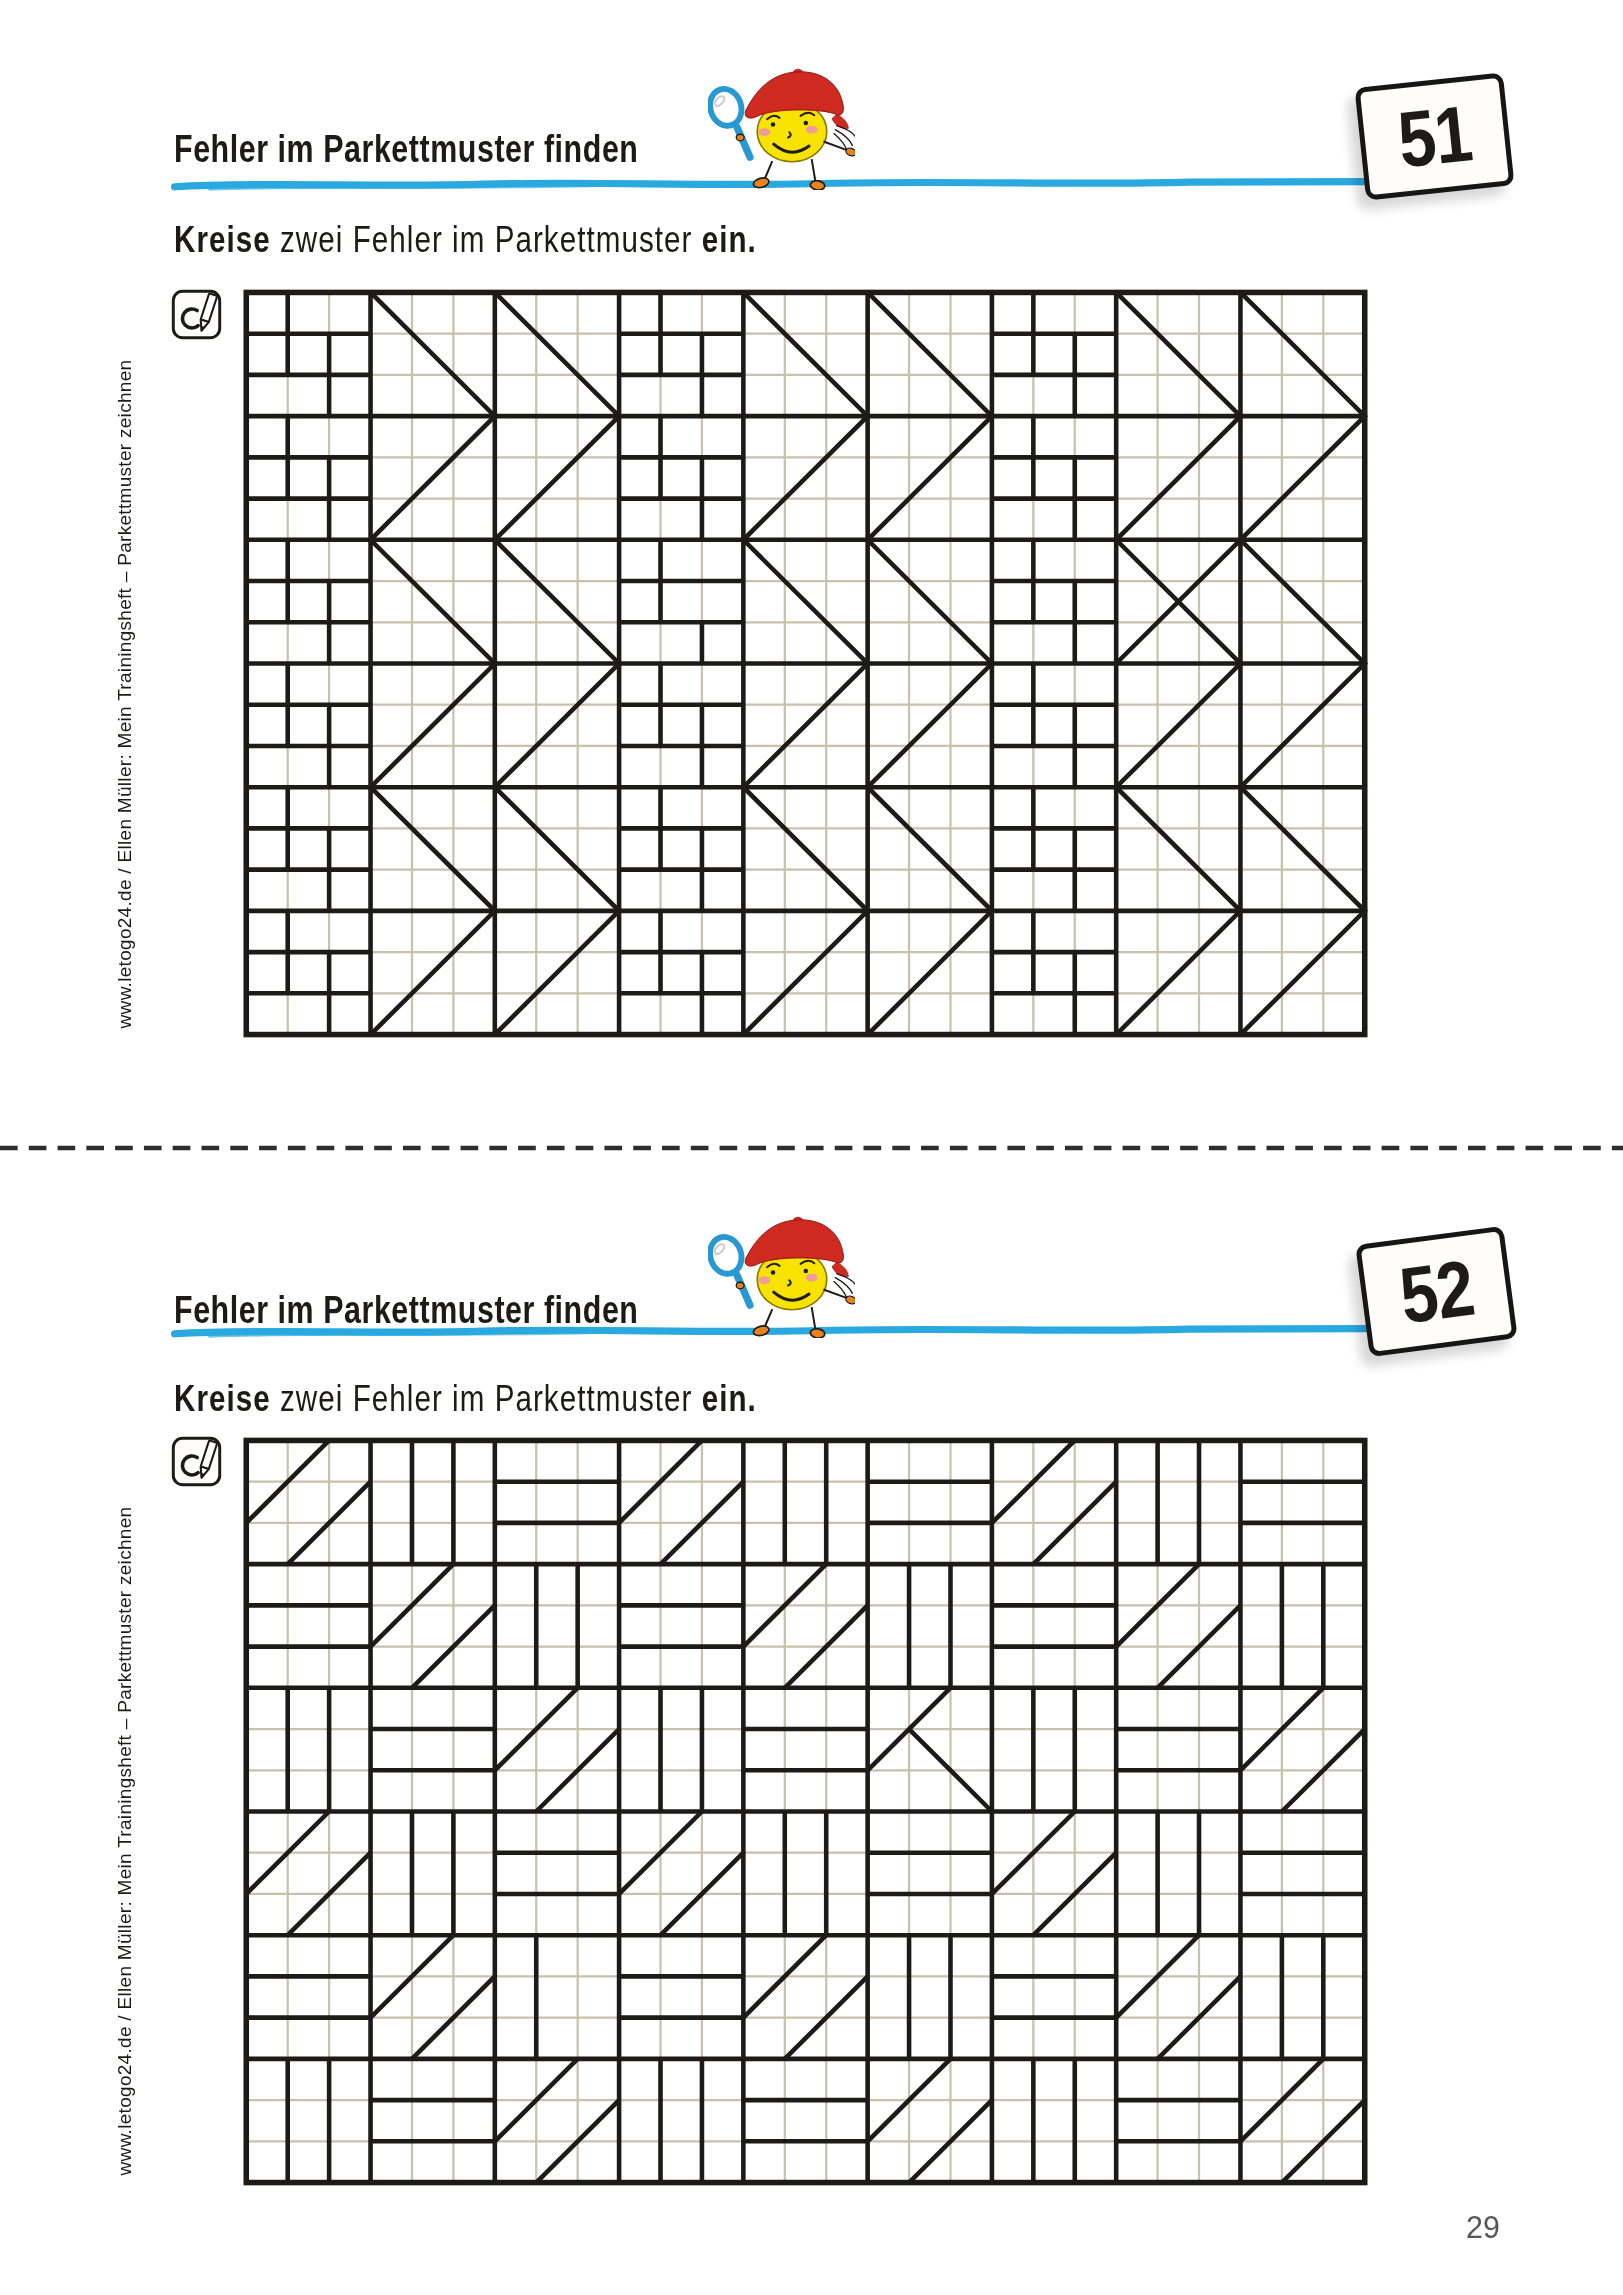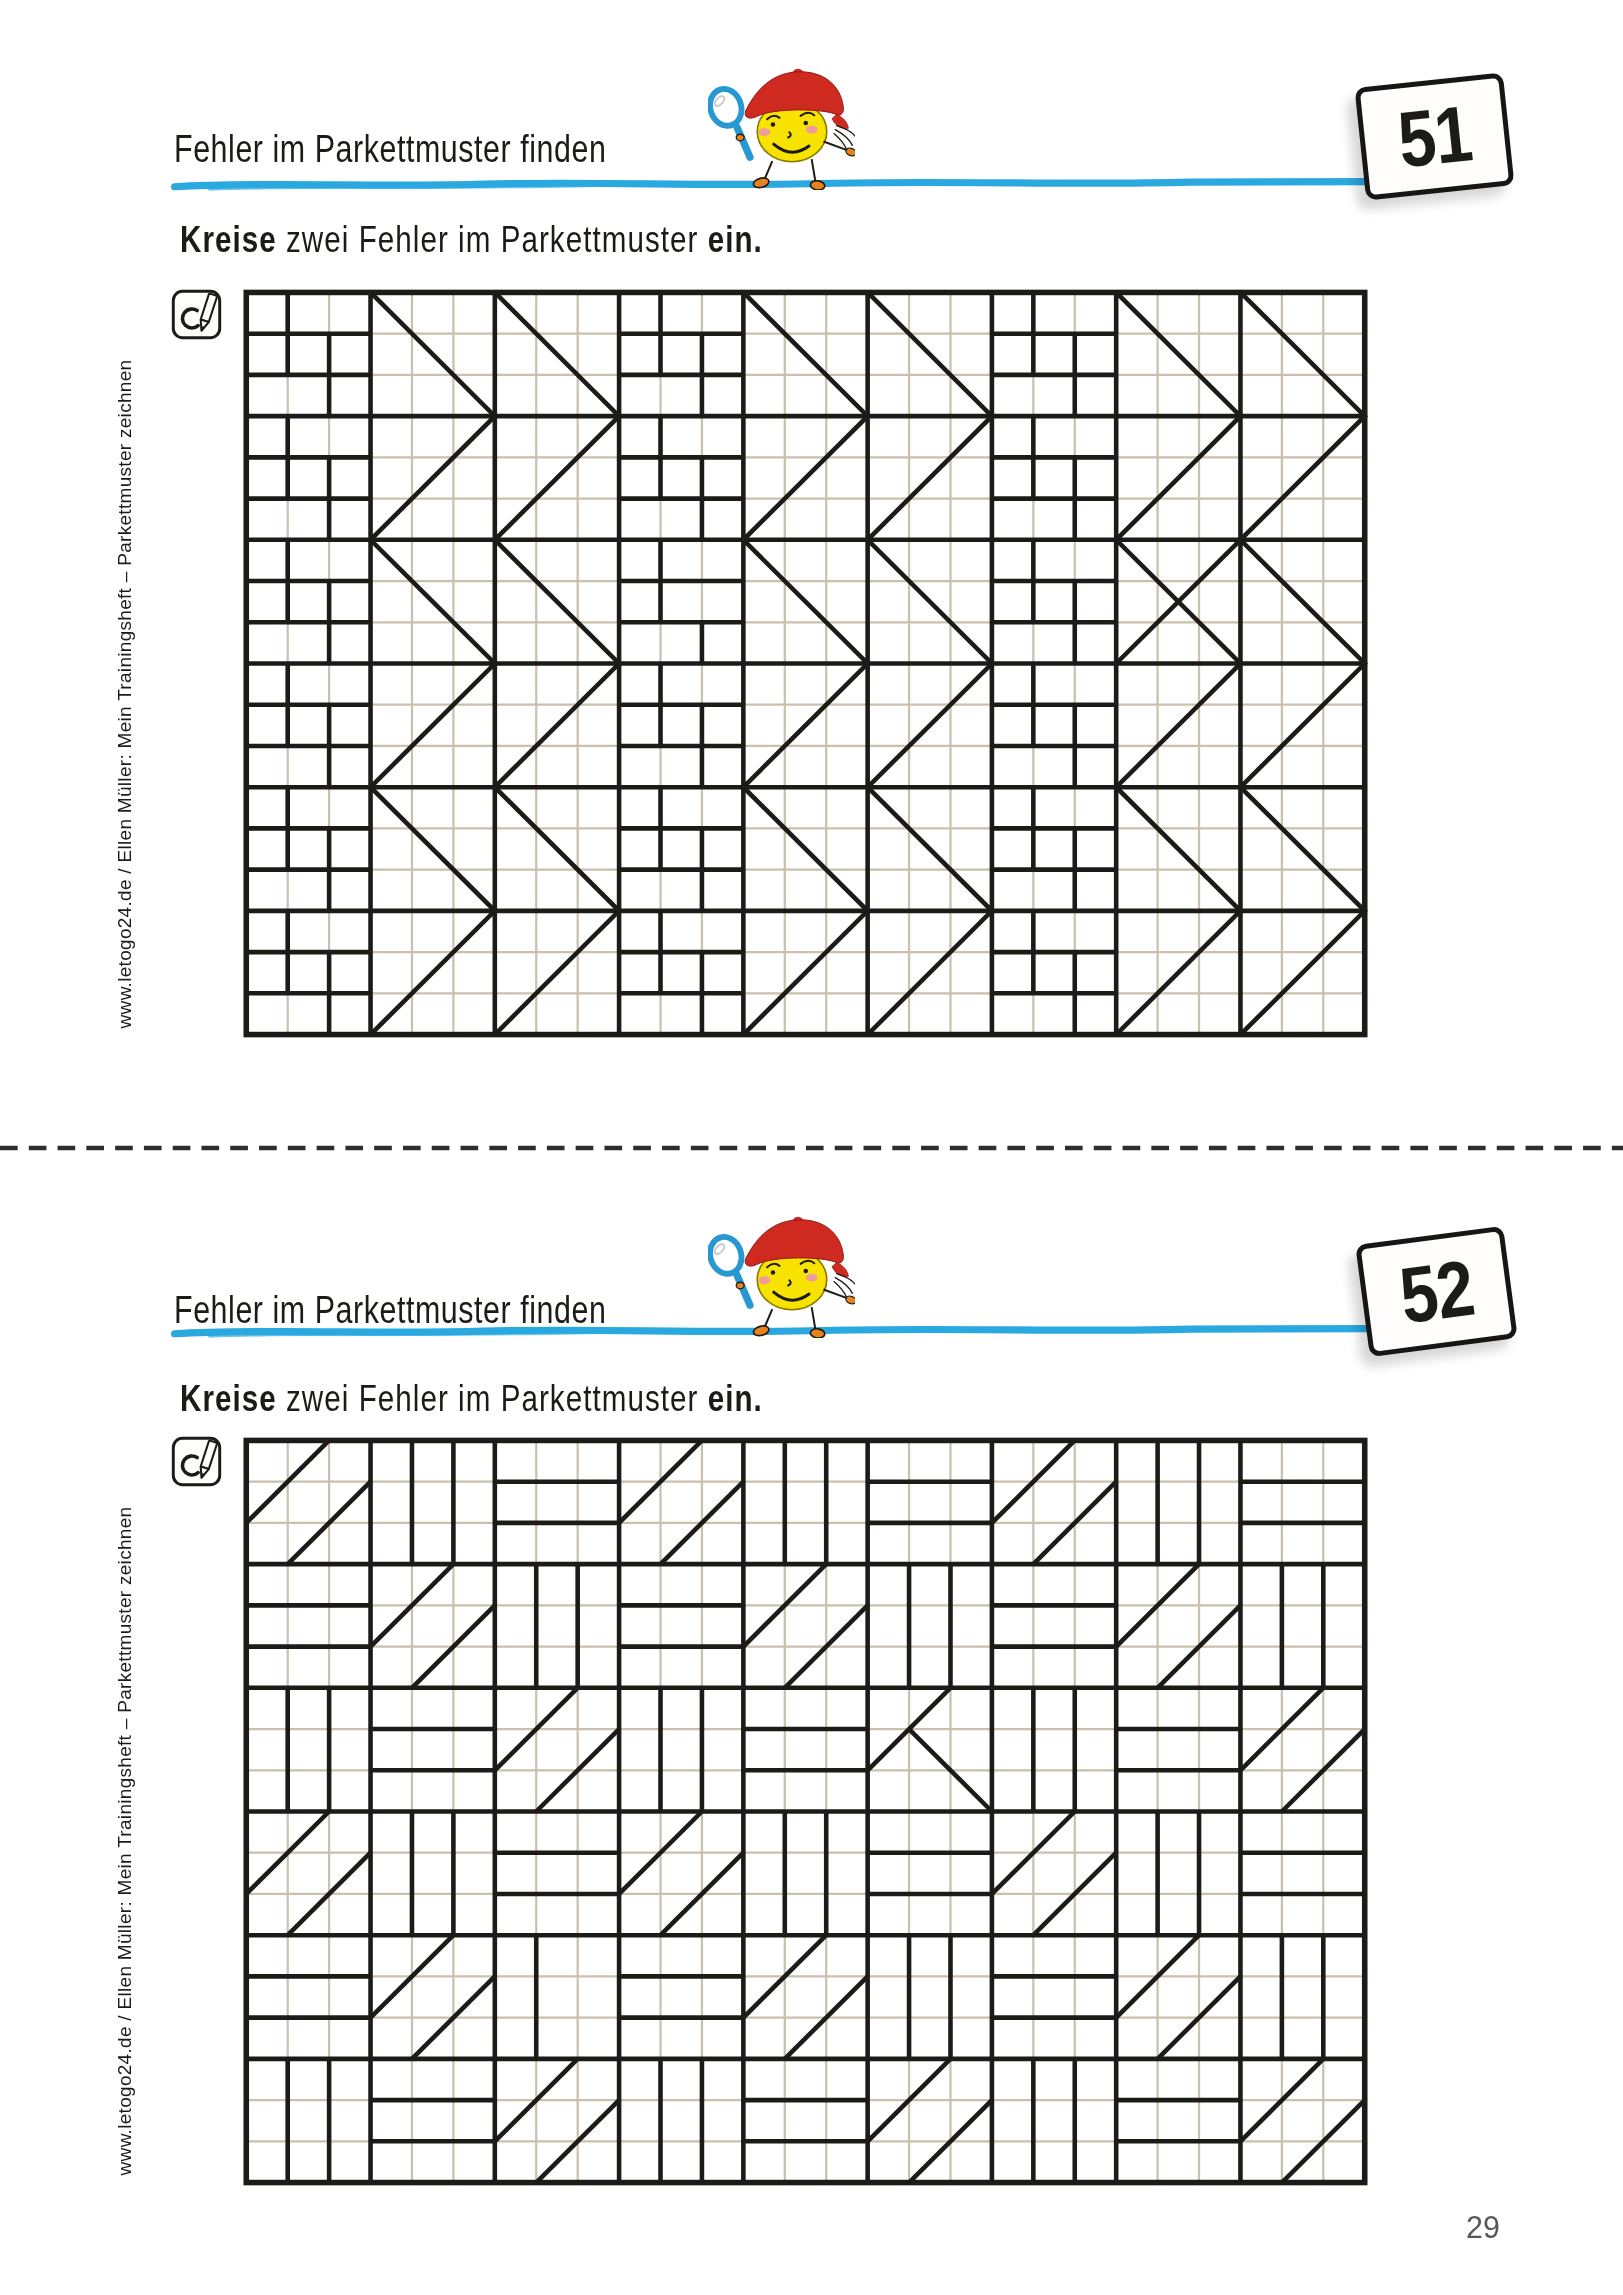--- a/index.html
+++ b/index.html
@@ -1,22 +1,22 @@
 <!DOCTYPE html>
 <html style="font-size:10.5px"><head>
 <meta charset="utf-8">
 <style>
   html,body{margin:0;padding:0;}
   body{
     width:1623px;height:2295px;position:relative;background:#ffffff;
     font-family:"Liberation Sans", sans-serif;color:#1d1b18;overflow:hidden;
   }
   .cond{display:inline-block;transform:scaleX(0.8);transform-origin:0 0;white-space:nowrap;}
-  .title{position:absolute;left:174px;font-size:38px;font-weight:400;letter-spacing:0.7px;}
-  .instruction{position:absolute;left:180px;font-size:37px;font-weight:400;letter-spacing:1.3px;text-align:right;}
+  .title{position:absolute;left:174px;font-size:38px;font-weight:700;letter-spacing:0.7px;}
+  .instruction{position:absolute;left:174px;font-size:37px;font-weight:400;letter-spacing:1.3px;text-align:right;}
   .instruction b{font-weight:700;}
   .crayon{position:absolute;left:170px;}
   .badge{
     position:absolute;width:139px;height:103px;border:5.9px solid #161616;border-radius:10.5px;
     background:#fefdfb;display:flex;align-items:center;justify-content:center;
     box-shadow:-9.2px 9.2px 10.5px rgba(0,0,0,0.16);
   }
   .badge .num{font-size:79px;font-weight:700;transform:scaleX(0.85);letter-spacing:-1.3px;}
   .mascot{position:absolute;width:147px;height:122px;}
   .pencilbox{position:absolute;left:171px;width:51px;height:51px;}

